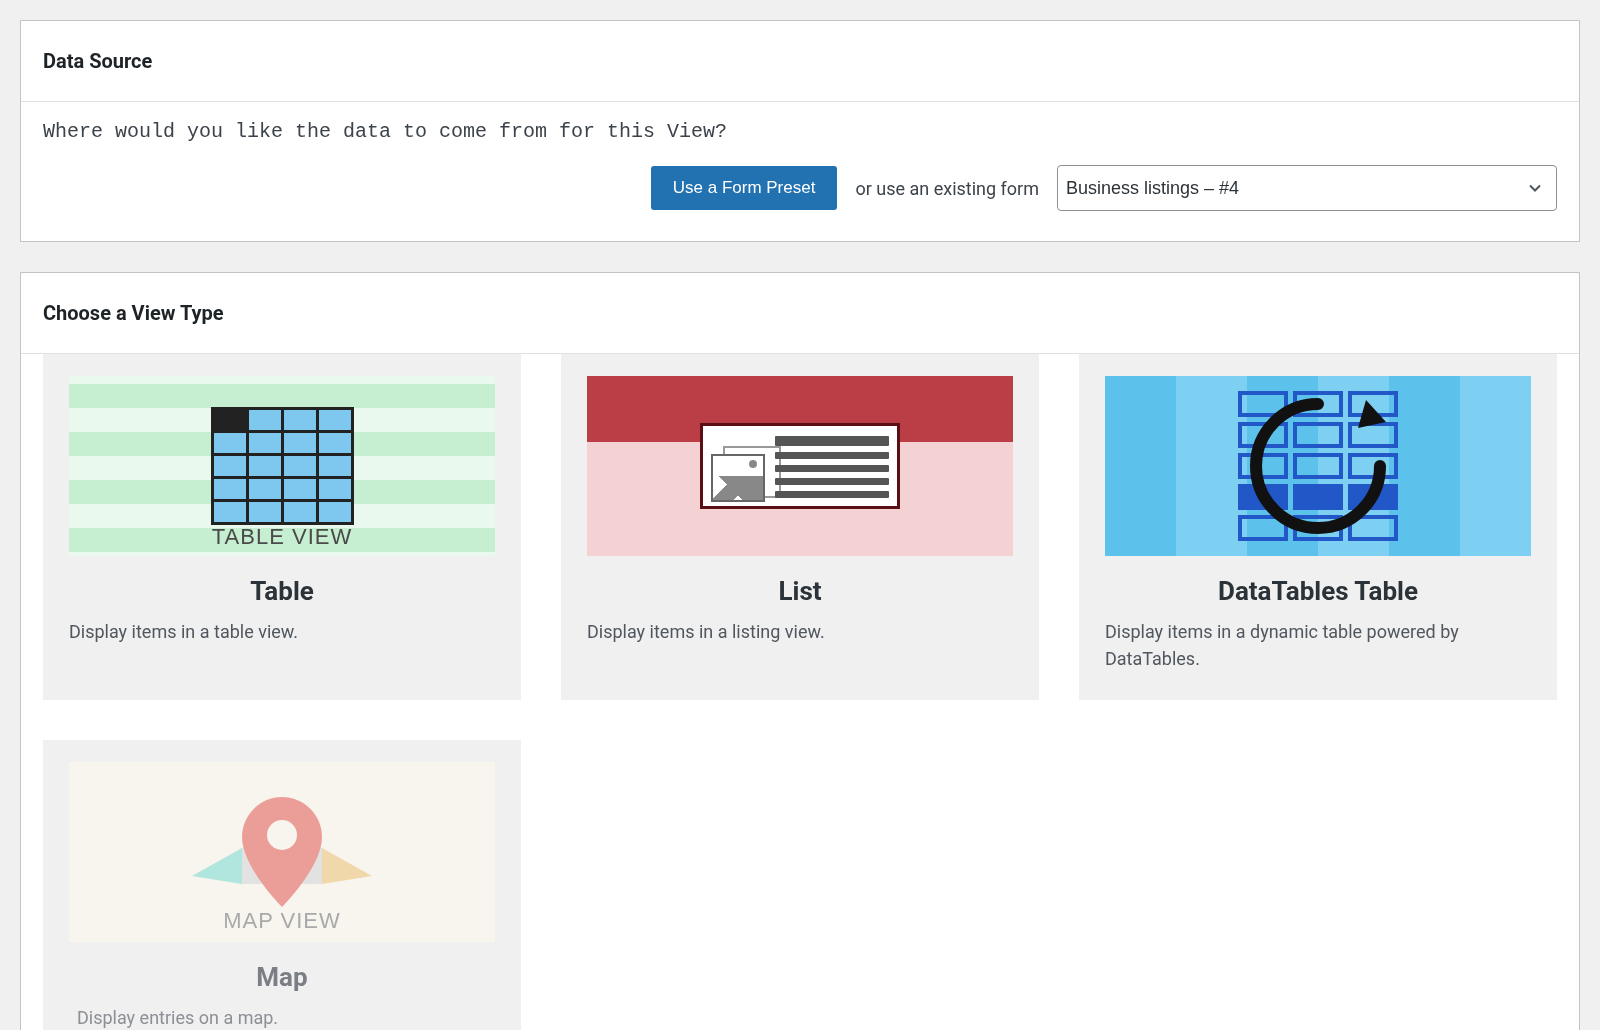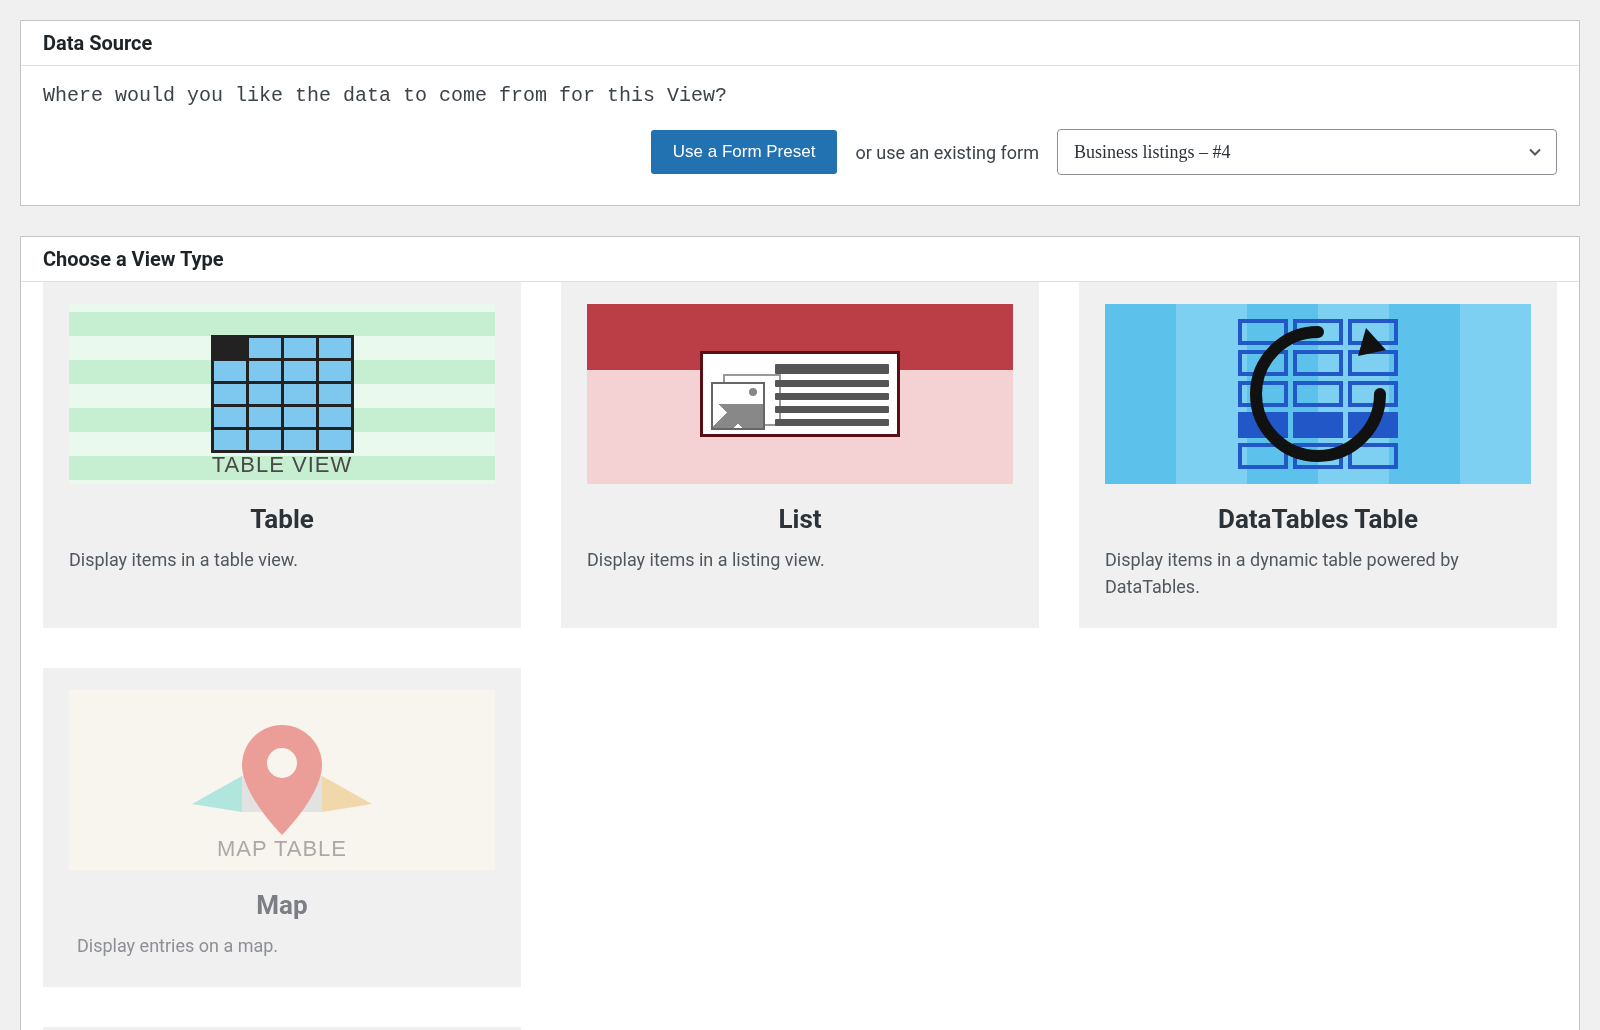--- a/index.html
+++ b/index.html
@@ -10,21 +10,21 @@
     color: #1d2327;
     width: 1600px;
     height: 1030px;
   }
   .panel {
     background: #fff;
     border: 1px solid #c3c4c7;
     margin-bottom: 30px;
   }
   .panel-header {
-    padding: 10px 22px;
+    padding: 28px 22px;
     border-bottom: 1px solid #e0e0e0;
   }
   .panel-header h2 {
     font-size: 20px;
     font-weight: 700;
     color: #1d2327;
   }
   .panel-body {
     padding: 18px 22px 30px 22px;
   }
@@ -52,30 +52,29 @@
   .or-text {
     font-size: 18px;
     color: #3c434a;
   }
   .select-wrap {
     position: relative;
     width: 500px;
   }
   .form-select {
     width: 100%;
-    padding: 12px 44px 12px 16px;
+    padding: 12px 44px 12px 8px;
     font-size: 18px;
     border: 1px solid #8c8f94;
     border-radius: 4px;
     background: #fff;
     appearance: none;
     -webkit-appearance: none;
     cursor: pointer;
     color: #2c3338;
-    font-family: Liberation Serif, serif;
   }
   .select-caret {
     position: absolute;
     right: 14px;
     top: 50%;
     transform: translateY(-50%);
     pointer-events: none;
   }
   .select-caret svg { display: block; }
 
@@ -326,21 +325,21 @@
             <path d="M60 12 L140 12 L140 48 L60 48 Z" fill="#d9d9d9"></path>
             <path d="M140 12 L190 40 L140 48 Z" fill="#f2c97d"></path>
           </svg>
         </div>
         <div class="pin">
           <svg width="80" height="110" viewBox="0 0 80 110">
             <path d="M40 0 C18 0 0 18 0 40 C0 70 40 110 40 110 C40 110 80 70 80 40 C80 18 62 0 40 0 Z" fill="#e8695c"></path>
             <circle cx="40" cy="38" r="15" fill="#fdf9ed"></circle>
           </svg>
         </div>
-        <div class="mv-label">MAP TABLE</div>
+        <div class="mv-label">MAP VIEW</div>
       </div>
       <h3 class="card-title">Map</h3>
       <p class="card-desc">Display entries on a map.</p>
     </div>
 
     <div class="view-card row2" style="padding-bottom:0;">
       <div class="thumb thumb-diy" style="height:130px;">
         <span class="diy-text">&lt;DIY&gt;</span>
       </div>
     </div>

